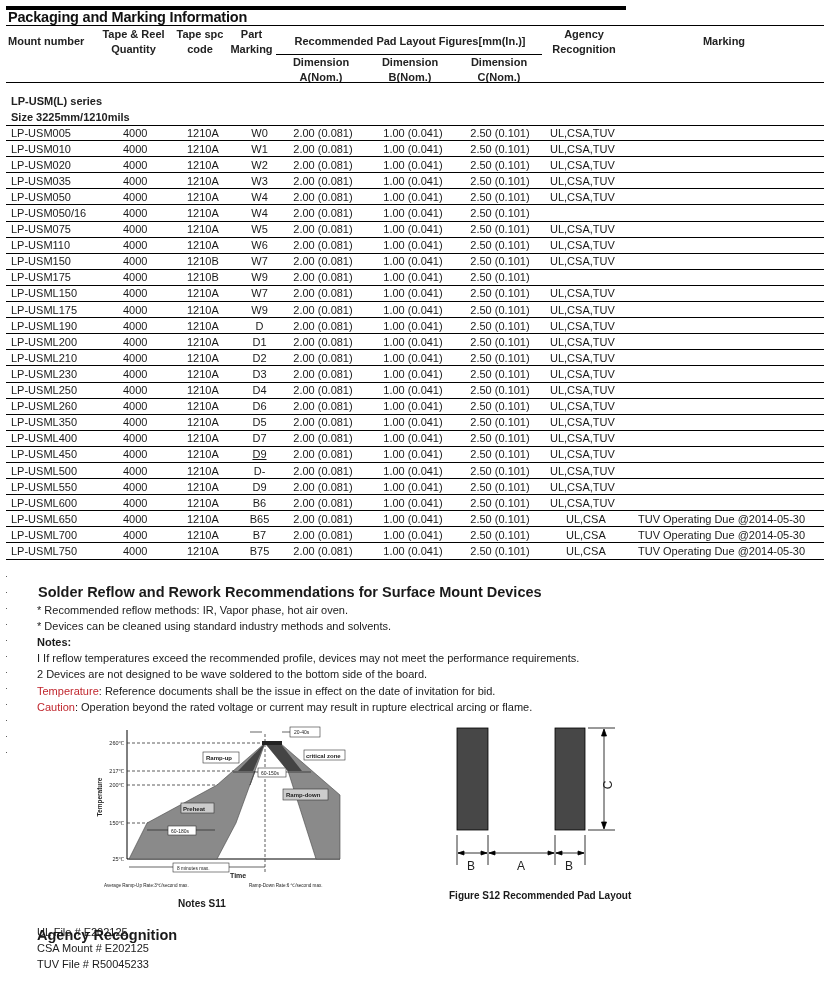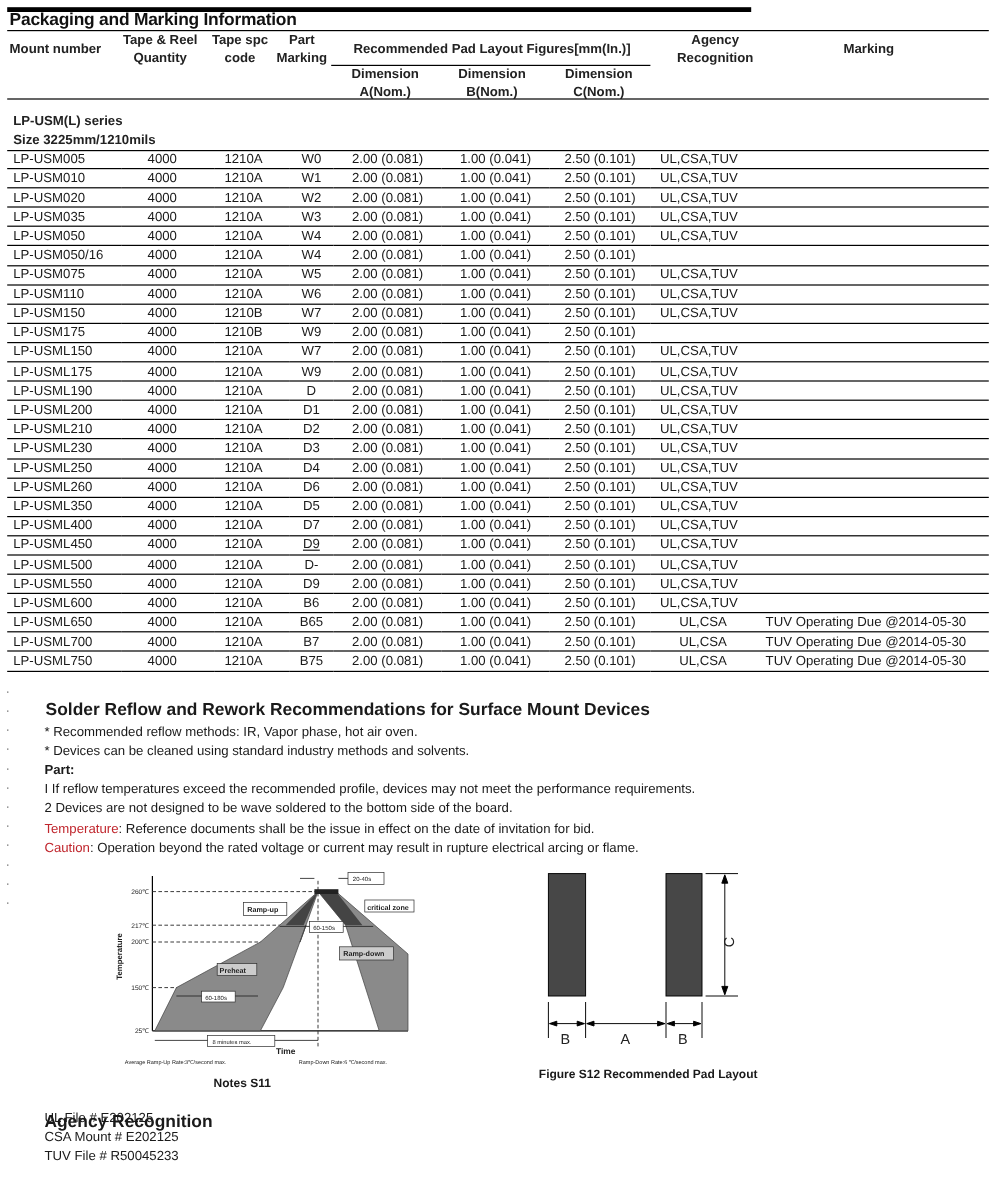--- a/index.html
+++ b/index.html
@@ -51,21 +51,21 @@
   <div>A(Nom.)</div>
 </div>
 <div class="hdr" style="left:368px; top:55px; width:84px;">
   <div>Dimension</div>
   <div>B(Nom.)</div>
 </div>
 <div class="hdr" style="left:457px; top:55px; width:84px;">
   <div>Dimension</div>
   <div>C(Nom.)</div>
 </div>
-<div class="hdr" style="left:556px; top:27px; width:80px;">
+<div class="hdr" style="left:544px; top:27px; width:80px;">
   <div>Agency</div>
   <div>Recognition</div>
 </div>
 <div class="hdr" style="left:626px; top:34px; width:196px;">Marking</div>
 <div class="rule" style="left:6px; top:82px; width:818px;"></div>
 
 <div class="series" style="top:95px;">LP-USM(L) series</div>
 <div class="series" style="top:111px;">Size 3225mm/1210mils</div>
 <div class="rule" style="left:6px; top:125px; width:818px;"></div>
 
@@ -393,21 +393,21 @@
     <div class="dot" style="top: 683px;">·</div>
     <div class="dot" style="top: 699px;">·</div>
     <div class="dot" style="top: 715px;">·</div>
     <div class="dot" style="top: 731px;">·</div>
     <div class="dot" style="top: 747px;">·</div>
   </div>
 
 <div class="h2">Solder Reflow and Rework Recommendations for Surface Mount Devices</div>
 <div class="line" style="top:604px;">* Recommended reflow methods: IR, Vapor phase, hot air oven.</div>
 <div class="line" style="top:620px;">* Devices can be cleaned using standard industry methods and solvents.</div>
-<div class="line" style="top:636px; font-weight:bold;">Part:</div>
+<div class="line" style="top:636px; font-weight:bold;">Notes:</div>
 <div class="line" style="top:652px;">I  If reflow temperatures exceed the recommended profile, devices may not meet the performance requirements.</div>
 <div class="line" style="top:668px;">2  Devices are not designed to be wave soldered to the bottom side of the board.</div>
 <div class="line" style="top:685px;"><span class="red">Temperature</span><span>: Reference documents shall be the issue in effect on the date of invitation for bid.</span></div>
 <div class="line" style="top:701px;"><span class="red">Caution</span><span>: Operation beyond the rated voltage or current may result in rupture electrical arcing or flame.</span></div>
 
 <svg style="position:absolute; left:90px; top:722px;" width="270" height="170" viewBox="0 0 270 170">
 
   <line x1="37" y1="8" x2="37" y2="137" stroke="#000" stroke-width="1"></line>
   <line x1="37" y1="137" x2="250" y2="137" stroke="#000" stroke-width="1"></line>
 

